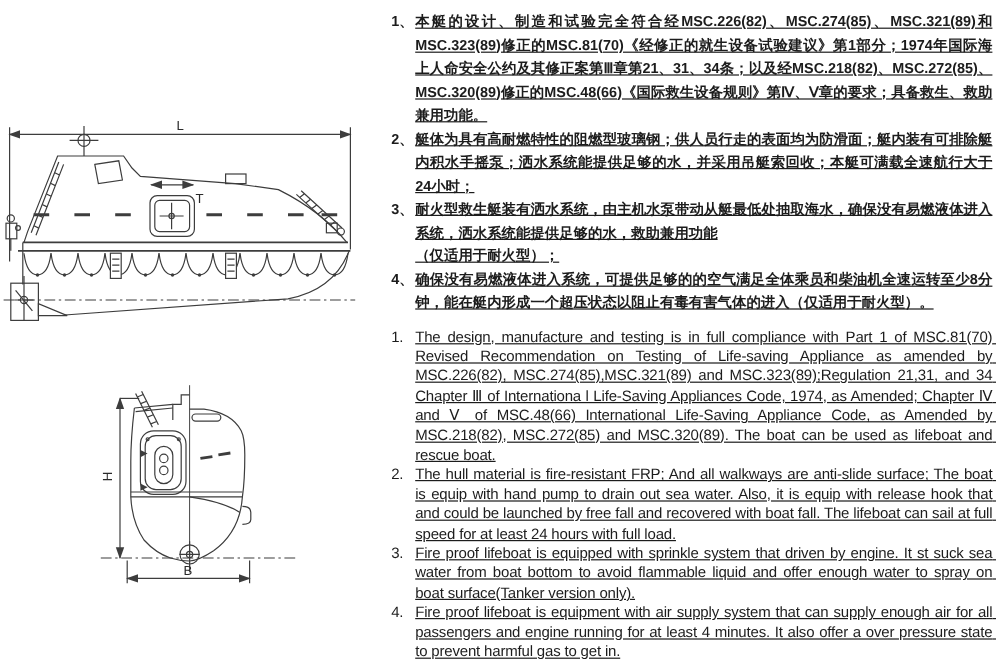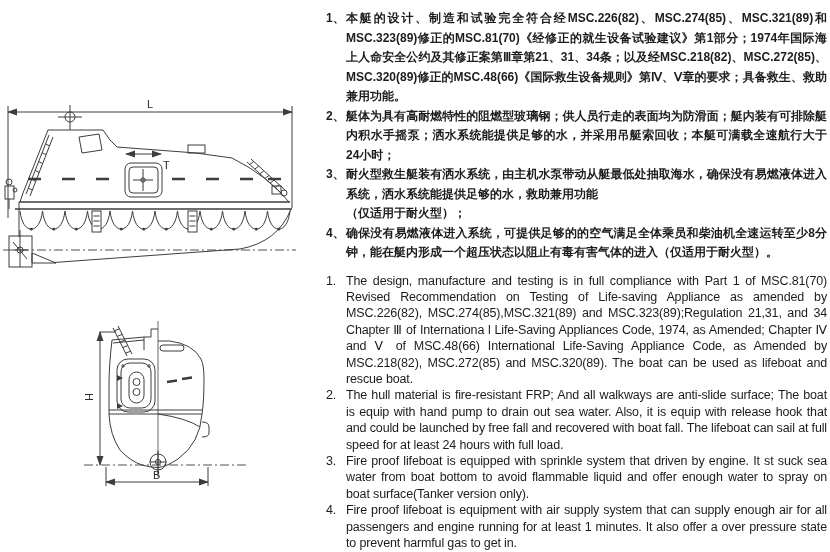--- a/index.html
+++ b/index.html
@@ -6,21 +6,21 @@
   .page{position:relative;width:830px;height:552px;background:#fff;overflow:hidden;
         font-family:"Liberation Sans",sans-serif;color:#1c1c1c;}
   .side-view{position:absolute;left:0;top:90px;}
   .front-view{position:absolute;left:80px;top:315px;}
   svg{display:block;}
   svg text{fill:#2a2a2a;stroke:none;font-family:"Liberation Sans",sans-serif;font-size:11px;}
   .text-col{position:absolute;left:326px;top:9px;width:501px;}
   ol{list-style:none;margin:0;padding:0;}
   li{display:flex;}
   .num{flex:0 0 20px;}
-  .txt{flex:1;text-align:justify;white-space:pre-wrap;}
+  .txt{flex:1;text-align:justify;white-space:pre-wrap;text-decoration:underline;}
   .cn{margin-bottom:10px;}
   .cn li{font-size:12px;line-height:19.5px;font-weight:600;}
   .en li{font-size:12.5px;line-height:16.4px;letter-spacing:-0.15px;}
 </style>
 </head>
 <body>
 
 <div class="page">
 
   <svg class="side-view" viewBox="0 0 320 178" width="320" height="178">
@@ -198,18 +198,18 @@
       <li>
         <span class="num">2.</span>
         <span class="txt">The hull material is fire-resistant FRP; And all walkways are anti-slide surface; The boat is equip with hand pump to drain out sea water. Also, it is equip with release hook that and could be launched by free fall and recovered with boat fall. The lifeboat can sail at full speed for at least 24 hours with full load.</span>
       </li>
       <li>
         <span class="num">3.</span>
         <span class="txt">Fire proof lifeboat is equipped with sprinkle system that driven by engine. It st suck sea water from boat bottom to avoid flammable liquid and offer enough water to spray on boat surface(Tanker version only).</span>
       </li>
       <li>
         <span class="num">4.</span>
-        <span class="txt">Fire proof lifeboat is equipment with air supply system that can supply enough air for all passengers and engine running for at least 1 minutes. It also offer a over pressure state to prevent harmful gas to get in.</span>
+        <span class="txt">Fire proof lifeboat is equipment with air supply system that can supply enough air for all passengers and engine running for at least 4 minutes. It also offer a over pressure state to prevent harmful gas to get in.</span>
       </li>
     </ol>
   </div>
 
 </div>
 
 </body></html>

